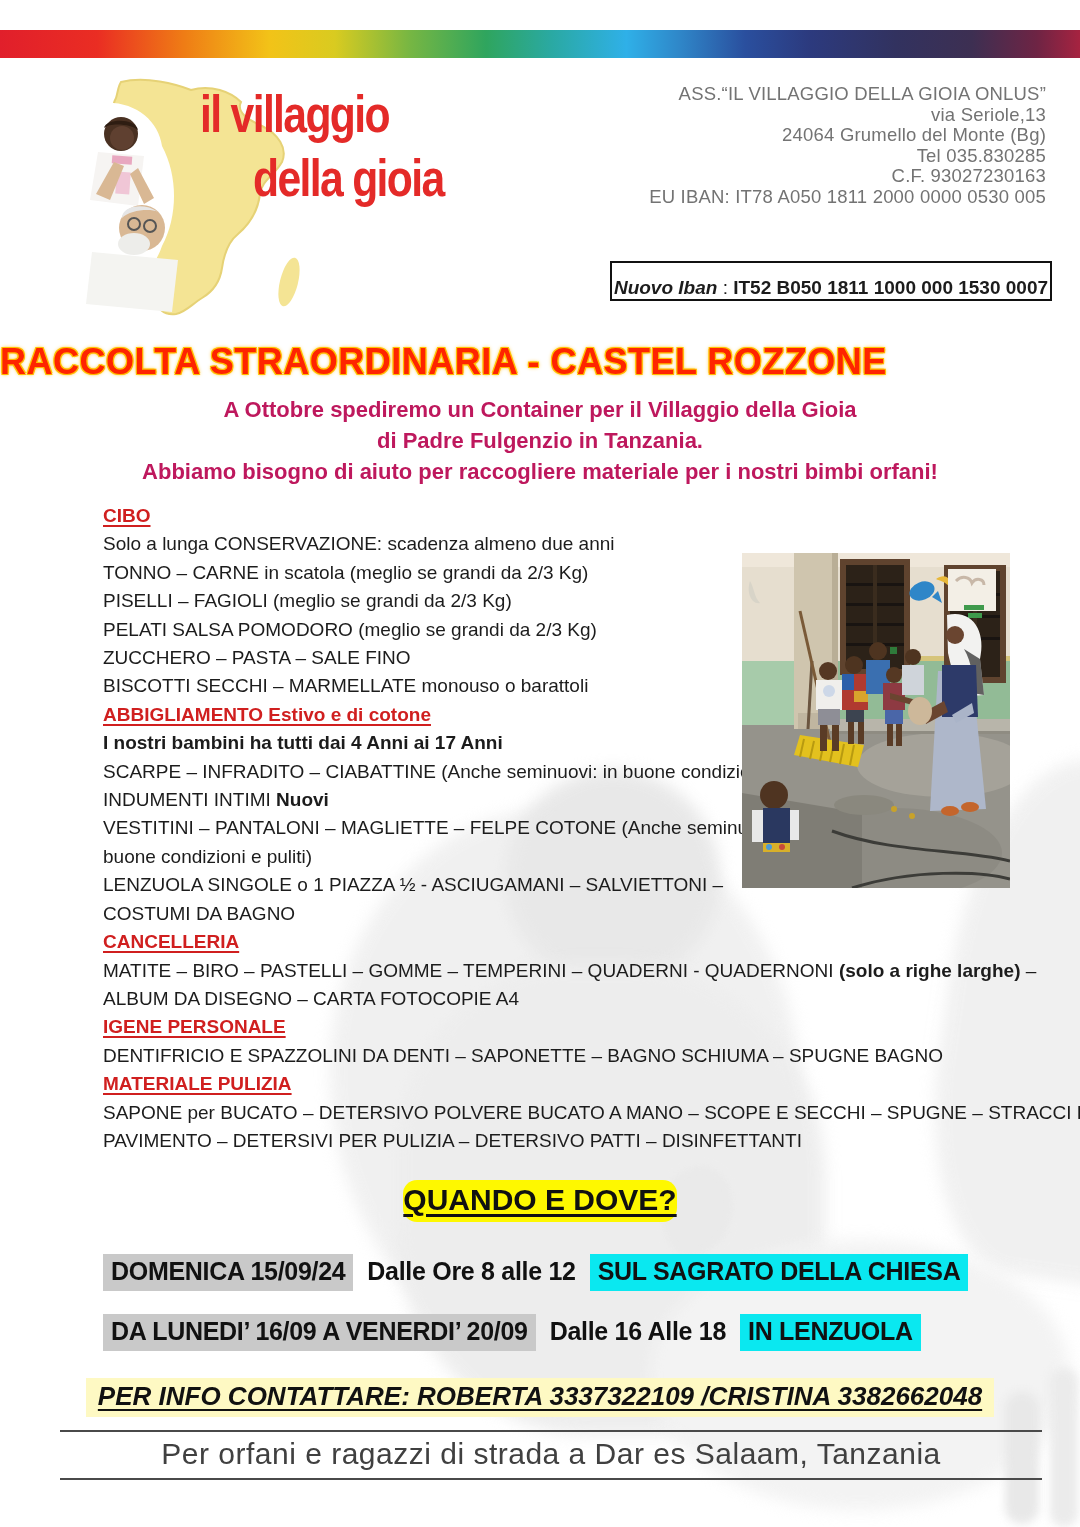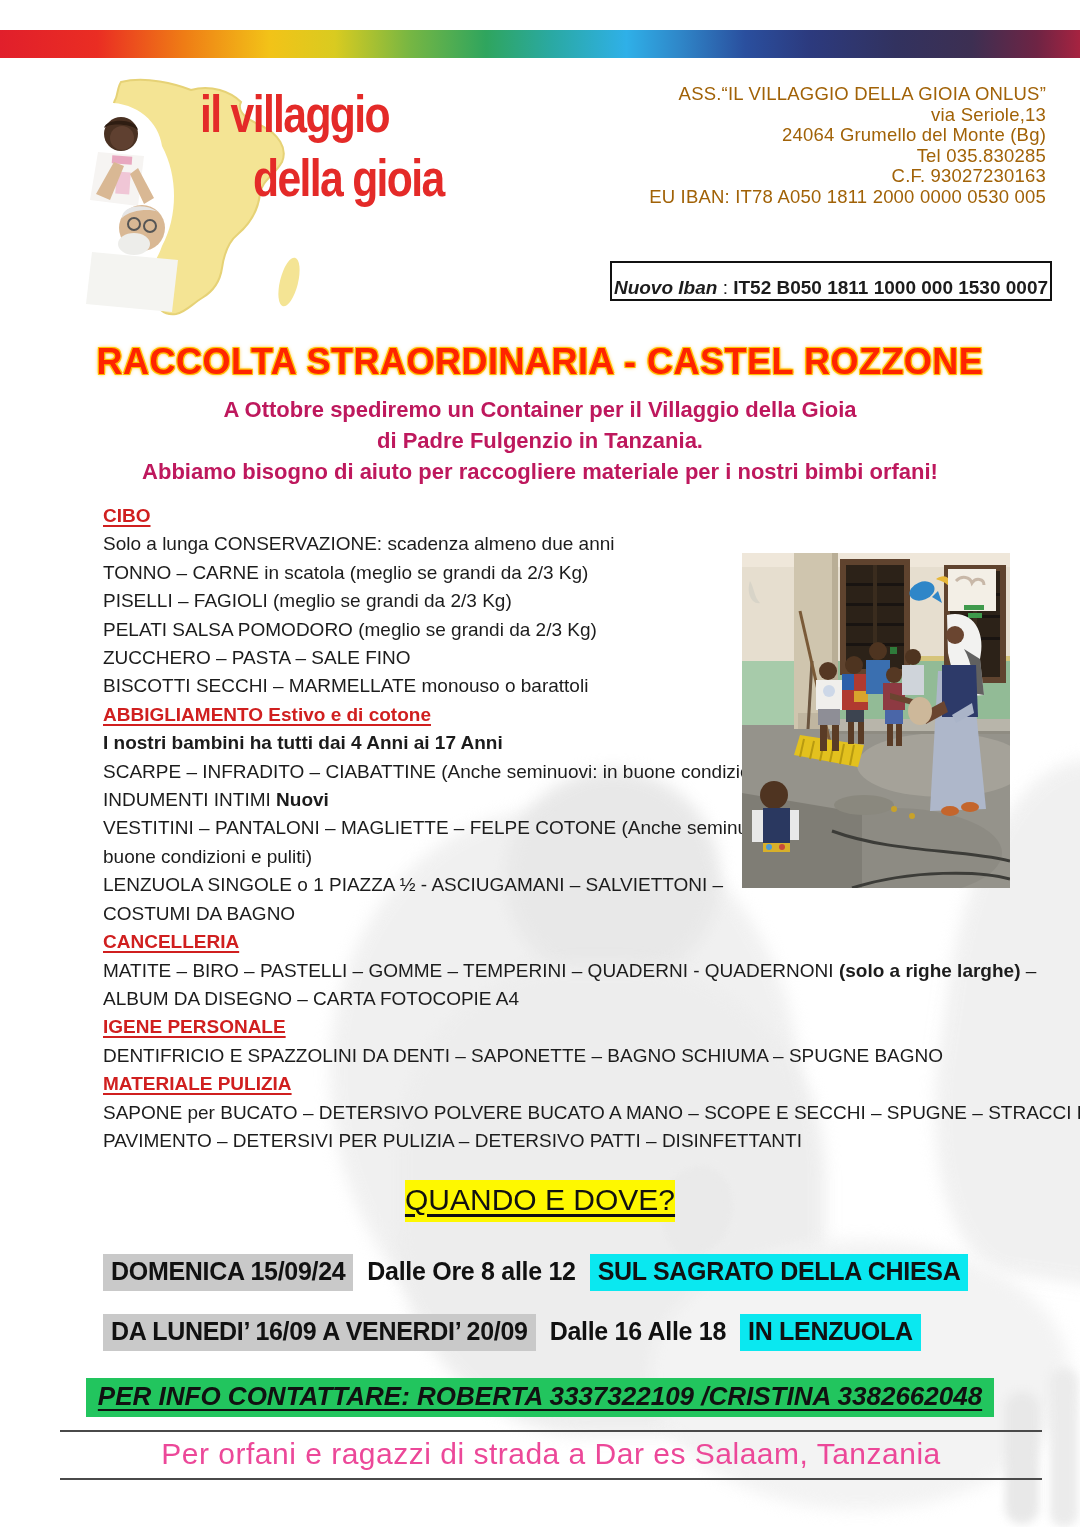--- a/index.html
+++ b/index.html
@@ -21,57 +21,57 @@
   .wm6{left:1050px;top:1368px;width:28px;height:159px;background:#e5e5e5;border-radius:14px;filter:blur(4px);}
   .wm7{left:650px;top:1240px;width:420px;height:270px;background:#efefef;border-radius:50%;}
   .wm8{left:660px;top:1168px;width:75px;height:85px;background:#e3e3e3;border-radius:60% 40% 70% 30%;transform:rotate(-18deg);filter:blur(5px);}
   
   .africa{position:absolute;left:26px;top:76px;z-index:1;}
   .logo-line{position:absolute;z-index:1;color:#e42a28;font-weight:700;font-size:52px;letter-spacing:-2px;
     transform:scaleX(.82);transform-origin:left top;white-space:nowrap;}
   .l1{left:200px;top:84px;}
   .l2{left:253px;top:148px;}
   
-  .org{position:absolute;right:34px;top:84px;z-index:1;text-align:right;color:#a16207;
+  .org{position:absolute;right:34px;top:84px;z-index:1;text-align:right;color:#737373;
     font-size:18.5px;line-height:20.6px;letter-spacing:.2px;}
   
   .iban-box{position:absolute;left:610px;top:261px;width:438px;height:36px;z-index:1;border:2px solid #111;
     background:#fff;display:flex;align-items:flex-end;justify-content:center;font-size:19px;white-space:pre;}
   .ni-label{font-weight:700;font-style:italic;}
   .ni-value{font-weight:700;}
   
-  .title{position:absolute;left:0;top:341px;width:1080px;z-index:1;text-align:center;
+  .title{position:absolute;left:0;top:341px;width:1080px;z-index:1;
     font-size:36px;font-weight:800;letter-spacing:.5px;color:#fe2400;
     text-shadow:0 0 2px #ffd000,0 0 4px #ffb300,1px 1px 0 #ffb300,-1px -1px 0 #ffc300,1px -1px 0 #ffc300,-1px 1px 0 #ffc300;}
   .intro{position:absolute;left:0;top:394px;width:1080px;z-index:1;text-align:center;
     font-weight:700;font-size:22px;line-height:31px;color:#be185d;}
   
   .list{position:absolute;left:103px;top:502px;z-index:1;font-size:19px;line-height:28.4px;white-space:nowrap;}
   .list .hd{color:#d01f1f;font-weight:700;text-decoration:underline;text-decoration-thickness:2px;text-underline-offset:3px;}
   .list .b{font-weight:700;}
   
   .photo{position:absolute;left:742px;top:553px;z-index:2;}
   
   .qwrap{position:absolute;left:0;top:1180px;width:1080px;z-index:2;text-align:center;}
-  .qchip{display:inline-block;background:#fef800;color:#111;font-weight:400;font-size:30px;
-    padding:3px 0 5px;text-decoration:underline;text-decoration-thickness:3px;text-underline-offset:4px;}
+  .qchip{display:inline-block;background:#fef800;color:#111;font-weight:700;font-size:30px;
+    padding:3px 0 5px;text-decoration:underline;text-decoration-thickness:3px;text-underline-offset:4px;border-radius:14px;}
   .row{position:absolute;left:103px;z-index:2;font-size:25px;font-weight:700;letter-spacing:-.3px;white-space:nowrap;color:#111;}
   .row1{top:1254px;}
   .row2{top:1314px;}
   .chip{display:inline-block;padding:3px 8px 5px;}
   .chip.gray{background:#c9c9c9;}
   .chip.cyan{background:#0ae8f0;}
   .mid{margin:0 14px;}
   .contact-wrap{position:absolute;left:0;top:1378px;width:1080px;z-index:2;text-align:center;}
-  .contact{display:inline-block;background:#22c55e;font-style:italic;font-weight:700;font-size:26px;color:#111;
+  .contact{display:inline-block;background:#fef9c3;font-style:italic;font-weight:700;font-size:26px;color:#111;
     padding:3px 12px 5px;text-decoration:underline;text-decoration-thickness:2px;text-underline-offset:4px;}
   
   .footer{position:absolute;left:60px;top:1430px;width:982px;z-index:2;
     border-top:2px solid #4a4a4a;border-bottom:2px solid #4a4a4a;}
-  .tagline{text-align:center;color:#ec4899;font-size:30px;letter-spacing:.5px;padding:5px 0 7px;}
+  .tagline{text-align:center;color:#404040;font-size:30px;letter-spacing:.5px;padding:5px 0 7px;}
 </style>
 </head>
 <body>
 
 <div class="page">
 
   <div class="rainbow"></div>
 
   <div class="watermark">
     <div class="wm wm1"></div>

